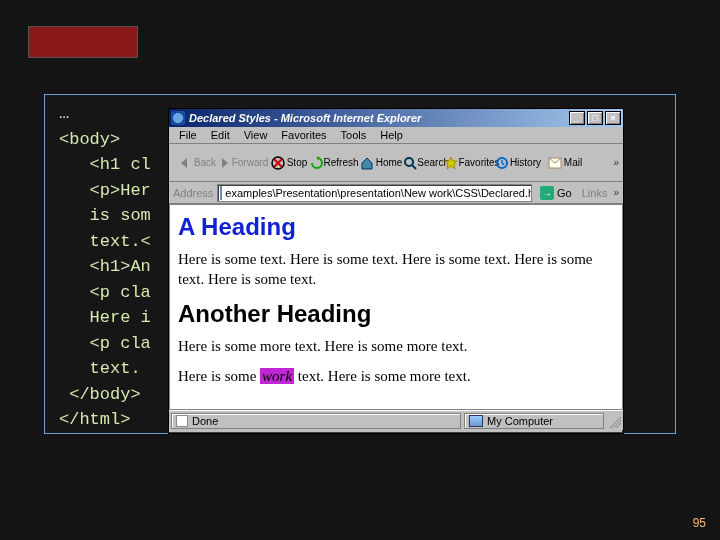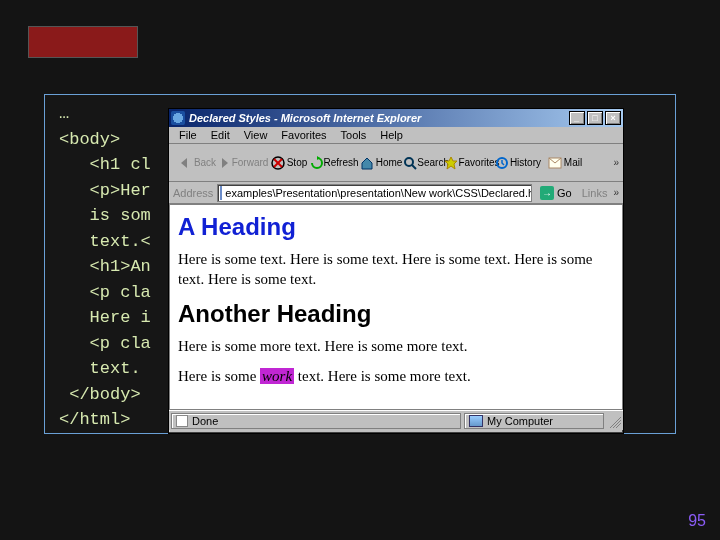--- a/index.html
+++ b/index.html
@@ -39,23 +39,23 @@
     color: #d7e9b0;
     font-family: "Courier New", monospace;
     font-size: 17px;
     line-height: 1.5;
     white-space: pre;
     overflow: hidden;
   }
   .pagenum {
     position: absolute;
     right: 14px; bottom: 10px;
-    color: #8b5cf6;
+    color: #fdba74;
     font-family: Arial, sans-serif;
-    font-size: 16px;
+    font-size: 12px;
     text-align: center;
   }
   
   .ie-window {
     position: absolute;
     left: 168px; top: 108px;
     width: 456px; height: 326px;
     background: #c0c0c0;
     border: 1px solid #000;
     box-shadow: inset -1px -1px #404040, inset 1px 1px #dfdfdf;

